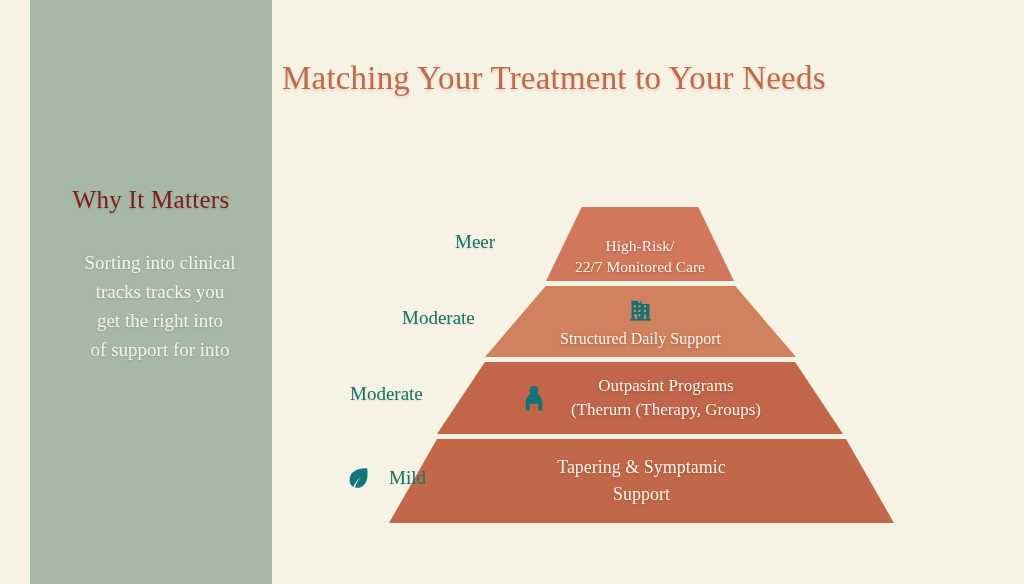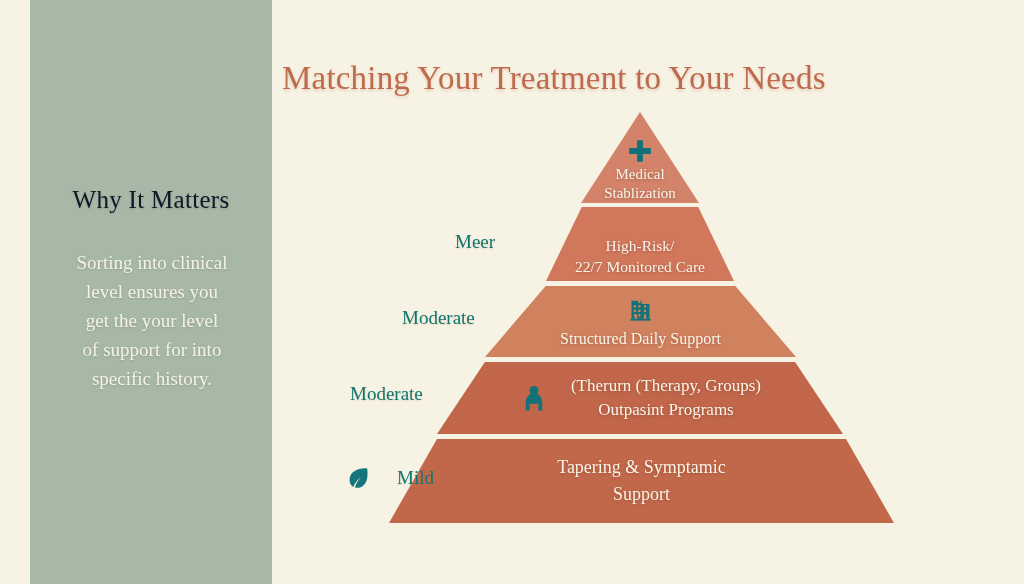--- a/index.html
+++ b/index.html
@@ -18,25 +18,25 @@
   #sidebar {
     position:absolute; left:30px; top:0; width:242px; height:584px;
     background:#a7b8a7;
   }
   #sidebar-inner {
     position:absolute; left:0; top:0; width:242px; height:584px;
   }
   #sidebar-title {
     position:absolute; left:0; top:186px; width:242px;
     text-align:center;
-    font-size:25px; color:#0f172a; letter-spacing:.3px;
+    font-size:25px; color:#7f1d1d; letter-spacing:.3px;
     text-shadow:0 1px 2px rgba(90,110,90,.35);
   }
   #sidebar-body {
-    position:absolute; left:16px; top:248px; width:212px;
+    position:absolute; left:24px; top:248px; width:212px;
     text-align:center;
     font-size:19px; line-height:29px; color:#f6f2e6;
     text-shadow:0 1px 2px rgba(90,110,90,.3);
   }
   #sidebar-body div { white-space:nowrap; }
 
   #title {
     position:absolute; left:282px; top:60px; width:742px;
     font-size:33px; color:#bf6a4c; letter-spacing:.2px;
     text-shadow:0 2px 3px rgba(180,120,95,.3);
@@ -85,56 +85,44 @@
   
   .sev {
     position:absolute;
     color:#0f766e; font-size:19px;
     text-shadow:0 1px 2px rgba(190,130,105,.3);
     white-space:nowrap;
   }
   #sev2 { left:455px; top:231px; }
   #sev3 { left:402px; top:307px; }
   #sev4 { left:350px; top:383px; }
-  #sev5 { left:345px; top:465px; display:flex; align-items:center; gap:26px; }
+  #sev5 { left:345px; top:465px; display:flex; align-items:center; gap:18px; }
   #sev5 .ticon { line-height:0; }
 </style>
 </head>
 <body>
 
 <div id="slide">
 
   <div id="sidebar">
     <div id="sidebar-inner">
       <div id="sidebar-title">Why It Matters</div>
       <div id="sidebar-body">
         <div>Sorting into clinical</div>
-        <div>level ensures you</div>
-        <div>get the your level</div>
+        <div>tracks tracks you</div>
+        <div>get the right into</div>
         <div>of support for into</div>
-        <div>specific history.</div>
       </div>
     </div>
   </div>
 
   <div id="title">Matching Your Treatment to Your Needs</div>
 
   <div id="pyramid">
 
-    <div id="t1" class="tier">
-      <span class="ticon">
-        <svg width="26" height="26" viewBox="0 0 24 24">
-          <path d="M9.3 2h5.4v7.3H22v5.4h-7.3V22H9.3v-7.3H2V9.3h7.3z" fill="#11727a"></path>
-        </svg>
-      </span>
-      <div class="tlabel">
-        <div>Medical</div>
-        <div>Stablization</div>
-      </div>
-    </div>
 
     <div id="t2" class="tier">
       <div class="tlabel">
         <div>High-Risk/</div>
         <div>22/7 Monitored Care</div>
       </div>
     </div>
 
     <div id="t3" class="tier">
       <span class="ticon">
@@ -150,22 +138,22 @@
 
     <div id="t4" class="tier">
       <div class="row">
         <span class="ticon">
           <svg width="30" height="30" viewBox="0 0 24 24">
             <circle cx="12" cy="6" r="3.6" fill="#11727a"></circle>
             <path d="M5.4 22v-7.2a6.6 6.6 0 0 1 13.2 0V22h-3.1v-5.4h-7v5.4z" fill="#11727a"></path>
           </svg>
         </span>
         <div class="tlabel txtcol">
+          <div>Outpasint Programs</div>
           <div>(Therurn (Therapy, Groups)</div>
-          <div>Outpasint Programs</div>
         </div>
       </div>
     </div>
 
     <div id="t5" class="tier">
       <div class="tlabel">
         <div>Tapering &amp; Symptamic</div>
         <div>Support</div>
       </div>
     </div>

